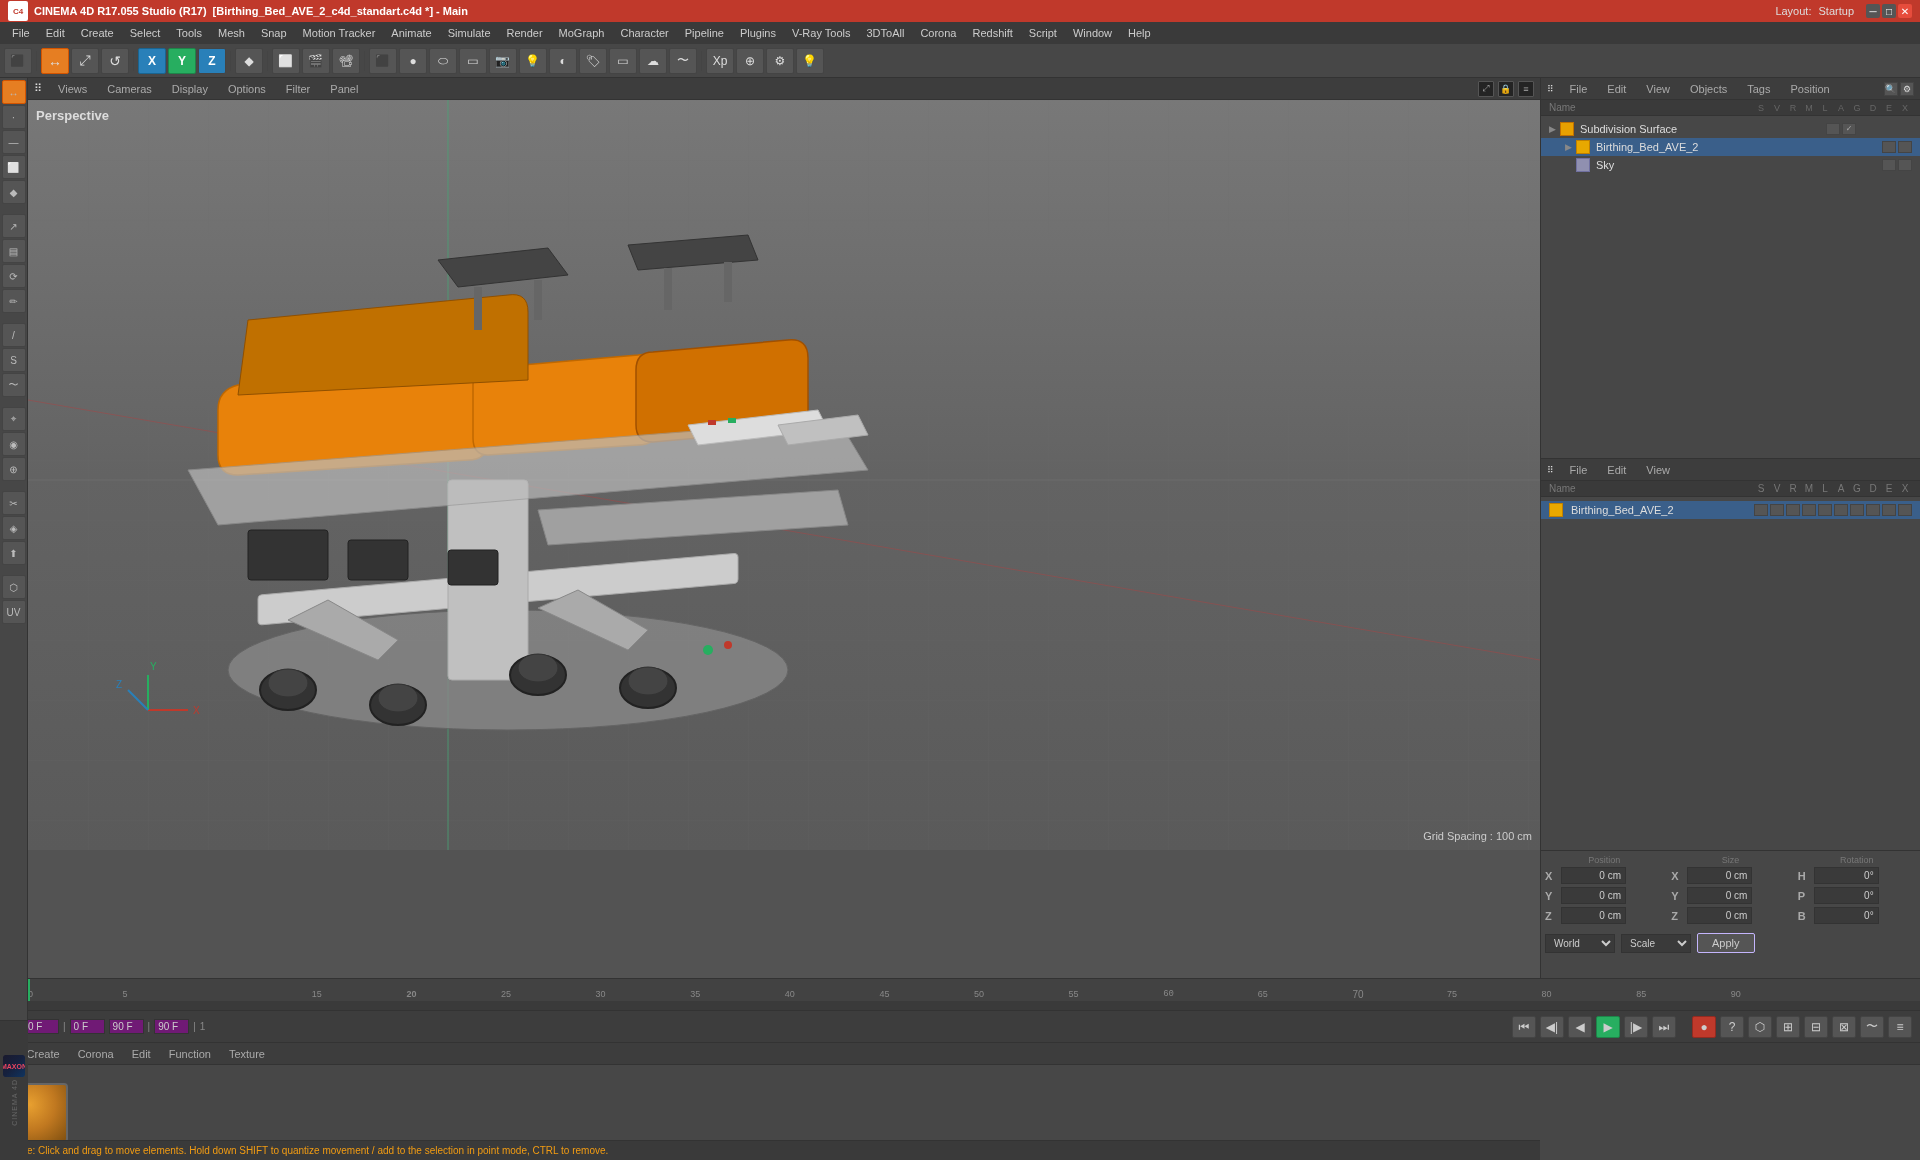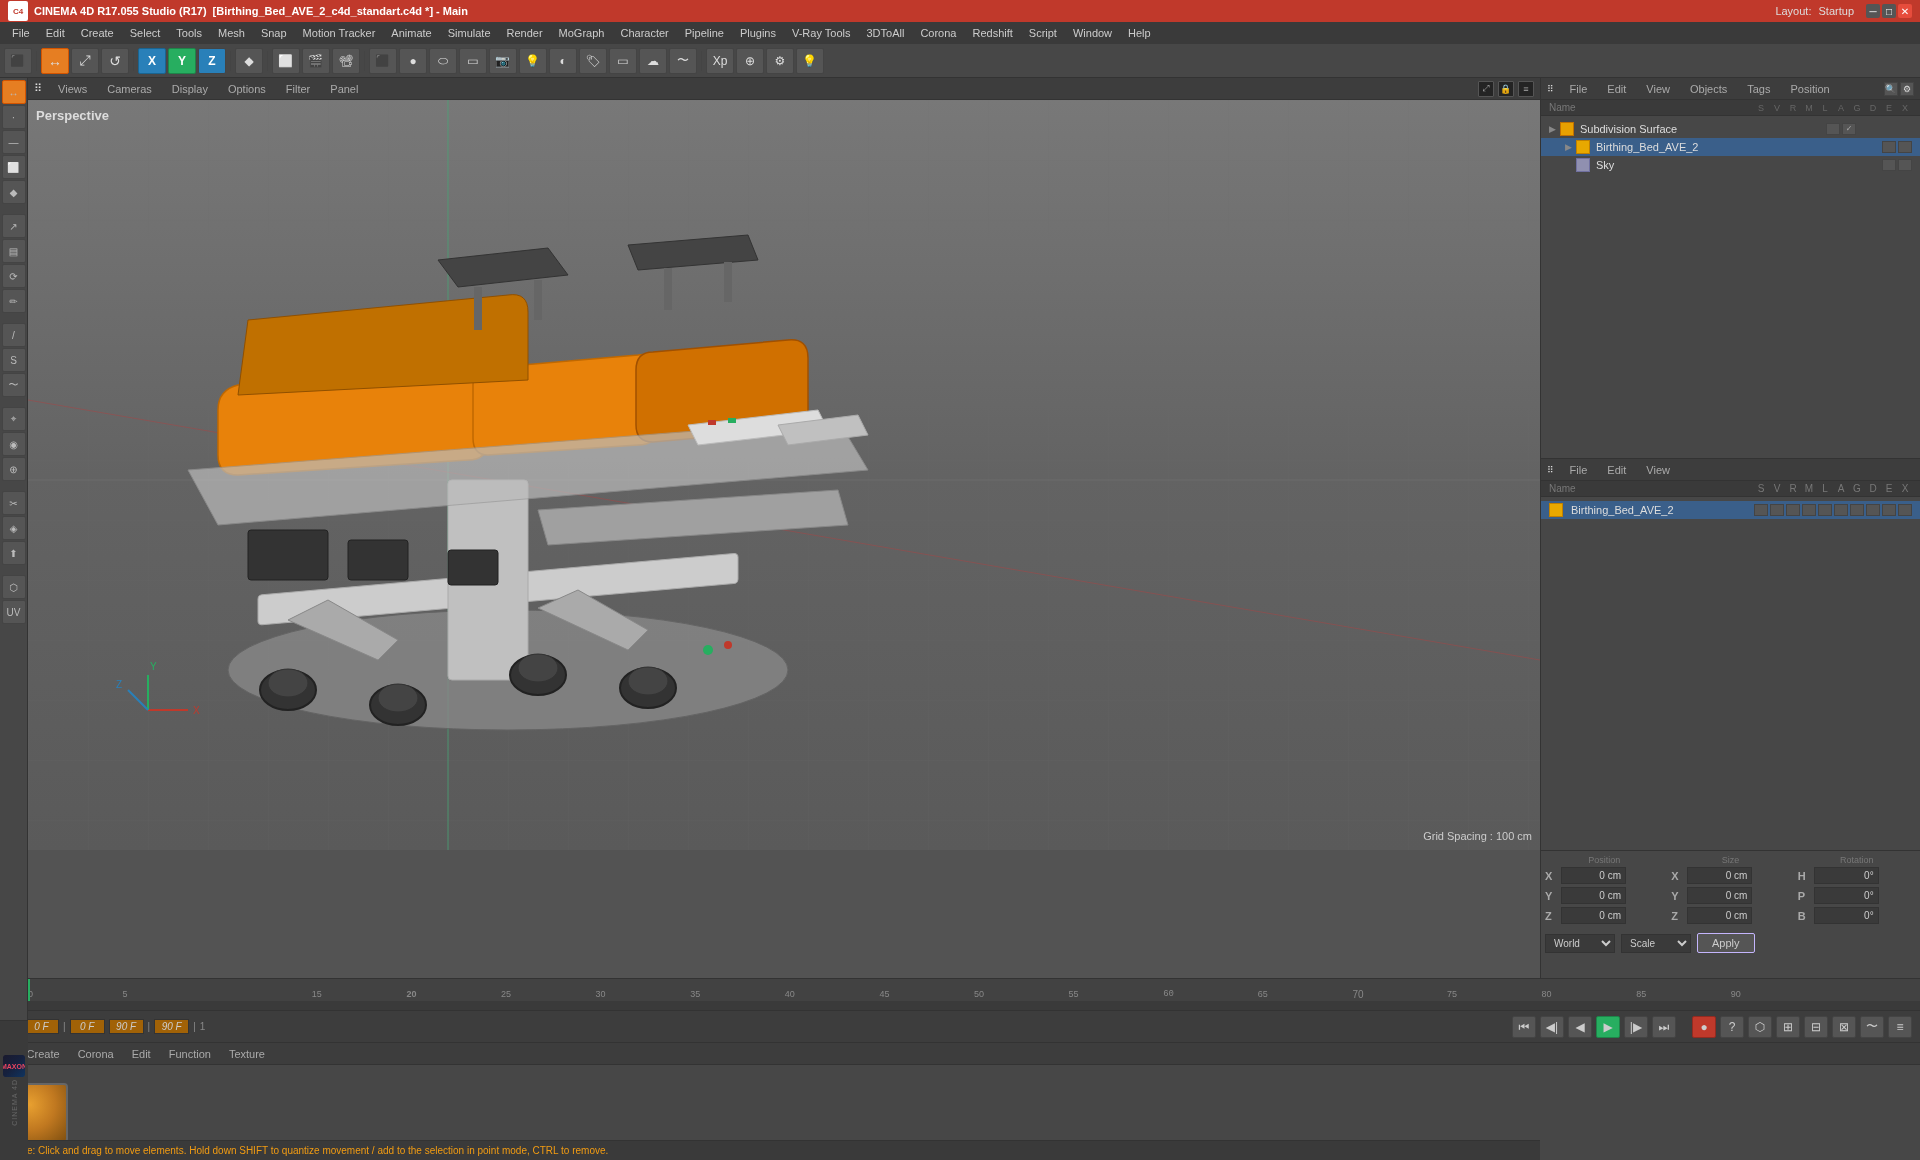--- a/index.html
+++ b/index.html
@@ -315,28 +315,27 @@
       border: 1px solid #444;
       border-radius: 2px;
       display: flex; align-items: center; justify-content: center;
       cursor: pointer;
       color: #ccc;
       font-size: 12px;
     }
     .transport-btn-play { background: #27ae60; border-color: #1e8449; }
     .transport-btn-red { background: #c0392b; border-color: #922b21; }
     .transport-input {
-      background: #a16207;
+      background: #701a75;
       border: 1px solid #333;
       color: #ccc;
       font-size: 10px;
       width: 40px;
       padding: 1px 3px;
-      text-align: center;
-      font-style: italic;
+      text-align: left;
     }
     .transport-label {
       font-size: 10px;
       color: #888;
     }
 
     
     #material-bar {
       position: absolute;
       bottom: 0;

